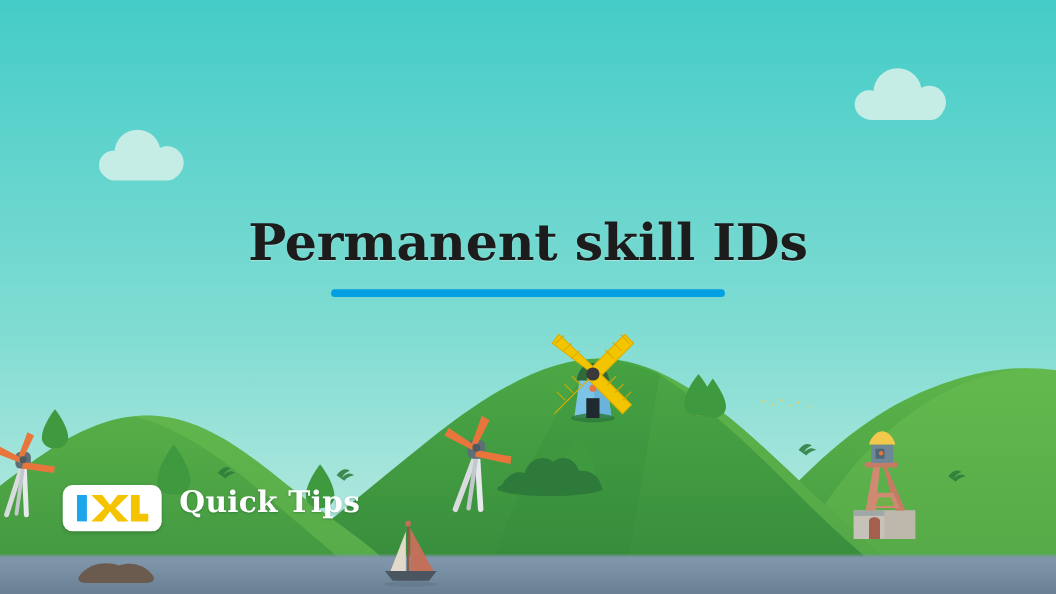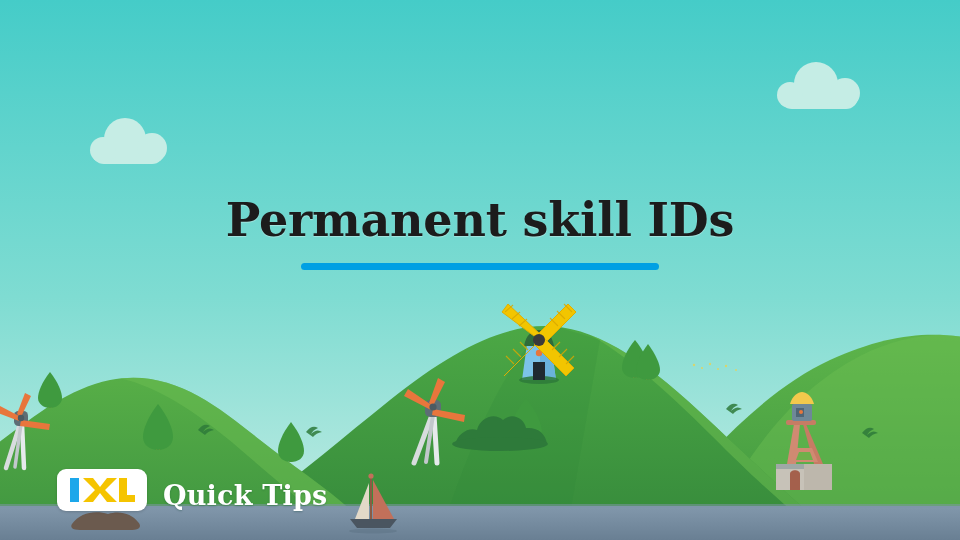--- a/index.html
+++ b/index.html
@@ -50,23 +50,23 @@
     height: 7px;
     border-radius: 4px;
     background: #00A0E3;
     margin: 18px auto 0 auto;
   }
 
   
   .brand {
     position: absolute;
     left: 57px;
-    top: 469px;
+    top: 441px;
     display: flex;
-    align-items: flex-end;
+    align-items: flex-start;
     gap: 16px;
   }
   .logo-badge {
     width: 90px;
     height: 42px;
     border-radius: 9px;
     background: #ffffff;
     box-shadow: 0 1px 3px rgba(0,0,0,0.18);
     display: flex;
     align-items: center;

